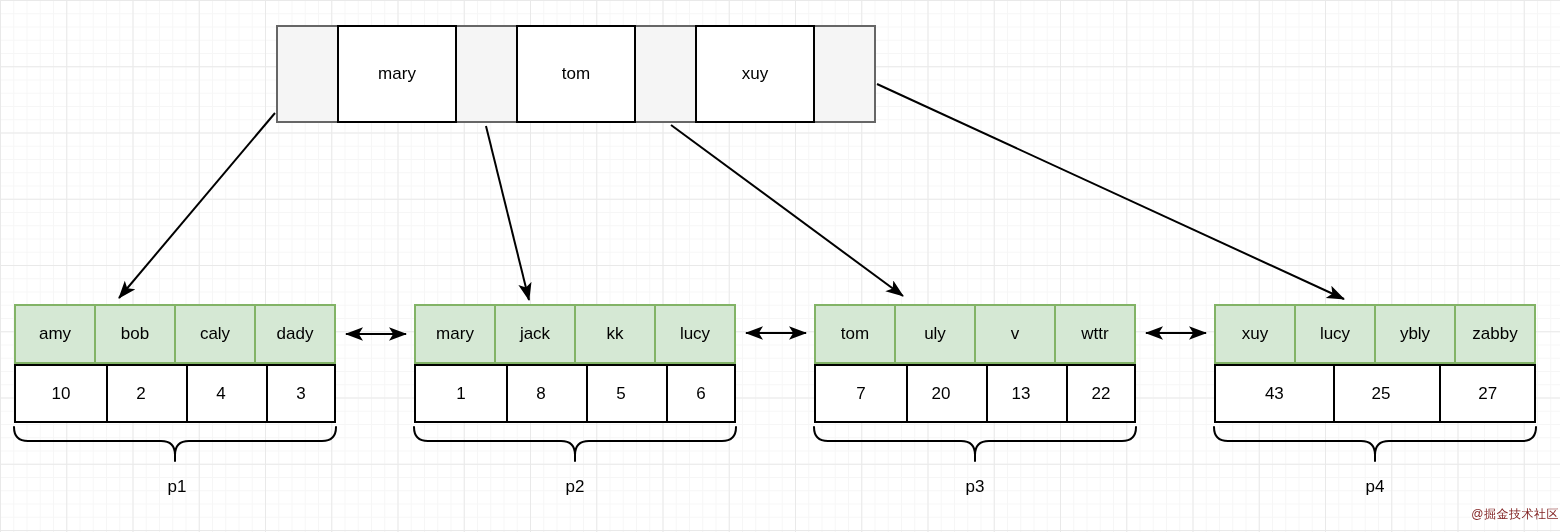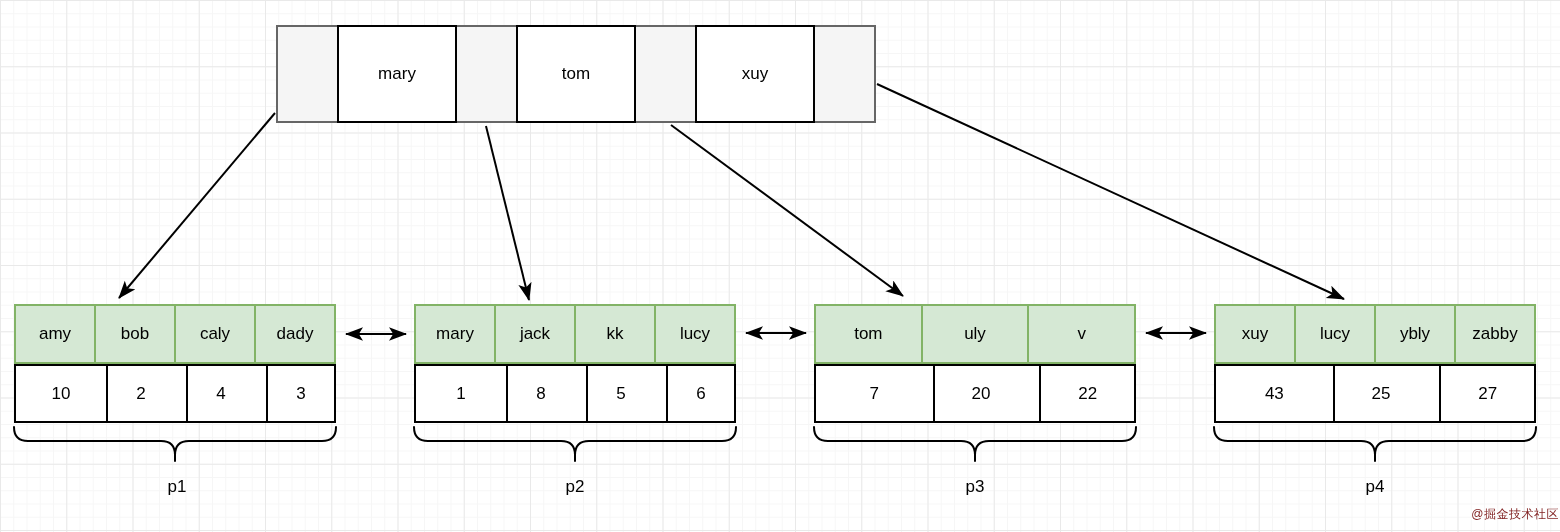--- a/index.html
+++ b/index.html
@@ -156,24 +156,26 @@
       <div class="cell">6</div>
     </div>
   </div>
   <div class="page-label" style="left:414px">p2</div>
 
   <div class="leaf" style="left:814px">
     <div class="leaf-header">
       <div class="cell">tom</div>
       <div class="cell">uly</div>
       <div class="cell">v</div>
+      <div class="cell">wttr</div>
     </div>
     <div class="leaf-values">
       <div class="cell">7</div>
       <div class="cell">20</div>
+      <div class="cell">13</div>
       <div class="cell">22</div>
     </div>
   </div>
   <div class="page-label" style="left:814px">p3</div>
 
   <div class="leaf" style="left:1214px">
     <div class="leaf-header">
       <div class="cell">xuy</div>
       <div class="cell">lucy</div>
       <div class="cell">ybly</div>

